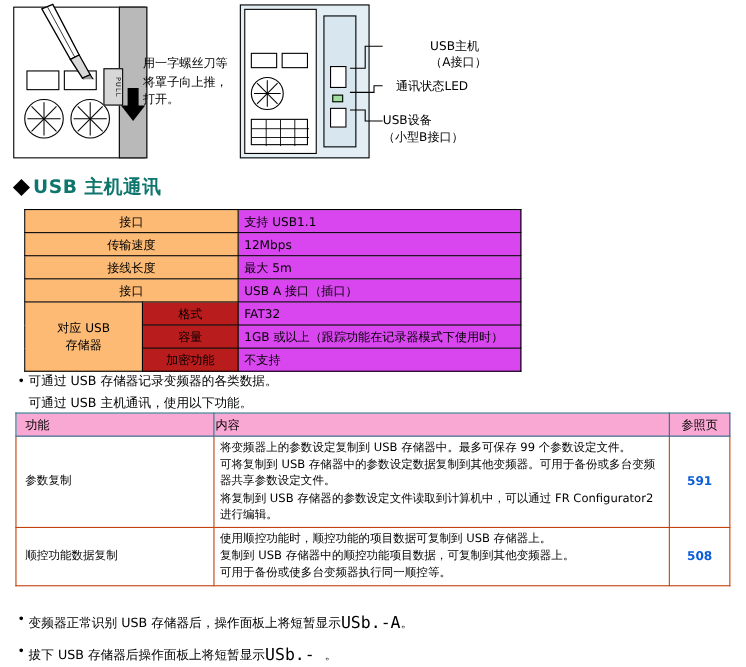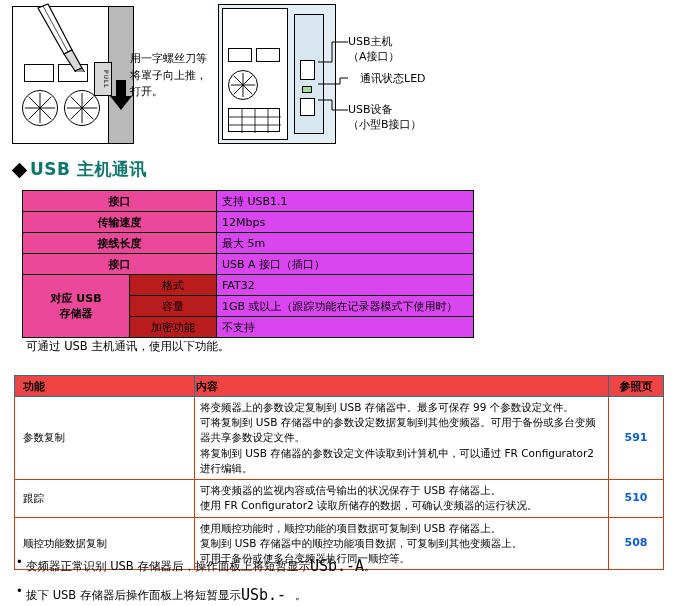--- a/index.html
+++ b/index.html
@@ -112,21 +112,20 @@
   }
 
   .left-caption {
     position: absolute;
     left: 130px;
     top: 50px;
     width: 86px;
     font-size: 11px;
     line-height: 1.5;
     color: #000;
-    font-family: Liberation Serif, serif;
   }
 
   
   .dev-right {
     position: absolute;
     left: 218px;
     top: 4px;
     width: 120px;
     height: 142px;
   }
@@ -216,23 +215,23 @@
     border-collapse: collapse;
     font-size: 11px;
   }
   .spec-table td {
     border: 1px solid #000;
     padding: 2px 5px;
     height: 16px;
     vertical-align: middle;
   }
   .spec-table td.hd {
-    background: #ec4899;
+    background: #fdba74;
     text-align: center;
-    font-weight: bold;
+    font-weight: normal;
     width: 96px;
   }
   .spec-table td.hd2 {
     background: #b91c1c;
     text-align: center;
     width: 76px;
   }
   .spec-table td.val {
     background: #d946ef;
     text-align: left;
@@ -265,23 +264,23 @@
   .func-table {
     position: absolute;
     left: 14px;
     top: 375px;
     width: 650px;
     border-collapse: collapse;
     font-size: 10.5px;
     table-layout: fixed;
   }
   .func-table th {
-    background: #ef4444;
+    background: #f9a8d4;
     border: 1px solid #2b6f8a;
-    font-weight: bold;
+    font-weight: normal;
     height: 18px;
     font-size: 11px;
     margin-left: 30px;
   }
   .func-table td {
     border: 1px solid #c2410c;
     padding: 3px 5px;
     vertical-align: middle;
     line-height: 1.45;
   }
@@ -387,21 +386,21 @@
     <div class="port p-usb-b"></div>
   </div>
 
   <svg style="position:absolute;left:318px;top:0;width:30px;height:150px;" viewBox="0 0 30 150">
     <polyline points="0,62 14,62 14,42 30,42" fill="none" stroke="#000" stroke-width="1"></polyline>
     <polyline points="0,84 22,84 22,78 30,78" fill="none" stroke="#000" stroke-width="1"></polyline>
     <polyline points="0,100 14,100 14,110 30,110" fill="none" stroke="#000" stroke-width="1"></polyline>
   </svg>
 
   <div style="position:absolute;left:348px;top:34px;">
-    <div style="font-size:11px;line-height:1.4;">
+    <div style="font-size:11px;line-height:1.4;margin-left:43px;">
       <span>USB主机</span><br>
       <span>（A接口）</span>
     </div>
   </div>
 
   <div style="position:absolute;left:360px;top:71px;">
     <div style="font-size:11px;line-height:1.4;">
       <span>通讯状态LED</span>
     </div>
   </div>
@@ -449,20 +448,21 @@
     <td class="val">1GB 或以上（跟踪功能在记录器模式下使用时）</td>
   </tr>
   <tr>
     <td class="hd2">加密功能</td>
     <td class="val">不支持</td>
   </tr>
 </tbody>
   </table>
 
 <div class="mid-bullets">
+  <div class="bullet-line">可通过 USB 存储器记录变频器的各类数据。</div>
   <div class="plain-line">可通过 USB 主机通讯，使用以下功能。</div>
 </div>
 
 <table class="func-table">
   <tbody>
       <tr>
     <th class="c-func">功能</th>
     <th class="c-desc">内容</th>
     <th class="c-ref">参照页</th>
   </tr>
@@ -471,30 +471,20 @@
     <td class="c-desc">
       <div>将变频器上的参数设定复制到 USB 存储器中。最多可保存 99 个参数设定文件。</div>
       <div>可将复制到 USB 存储器中的参数设定数据复制到其他变频器。可用于备份或多台变频器共享参数设定文件。</div>
       <div>将复制到 USB 存储器的参数设定文件读取到计算机中，可以通过 FR Configurator2 进行编辑。</div>
     </td>
     <td class="c-ref">
       <span class="ref-link">591</span>
     </td>
   </tr>
   <tr>
-    <td class="c-func">跟踪</td>
-    <td class="c-desc">
-      <div>可将变频器的监视内容或信号输出的状况保存于 USB 存储器上。</div>
-      <div>使用 FR Configurator2 读取所储存的数据，可确认变频器的运行状况。</div>
-    </td>
-    <td class="c-ref">
-      <span class="ref-link">510</span>
-    </td>
-  </tr>
-  <tr>
     <td class="c-func">顺控功能数据复制</td>
     <td class="c-desc">
       <div>使用顺控功能时，顺控功能的项目数据可复制到 USB 存储器上。</div>
       <div>复制到 USB 存储器中的顺控功能项目数据，可复制到其他变频器上。</div>
       <div>可用于备份或使多台变频器执行同一顺控等。</div>
     </td>
     <td class="c-ref">
       <span class="ref-link">508</span>
     </td>
   </tr>

